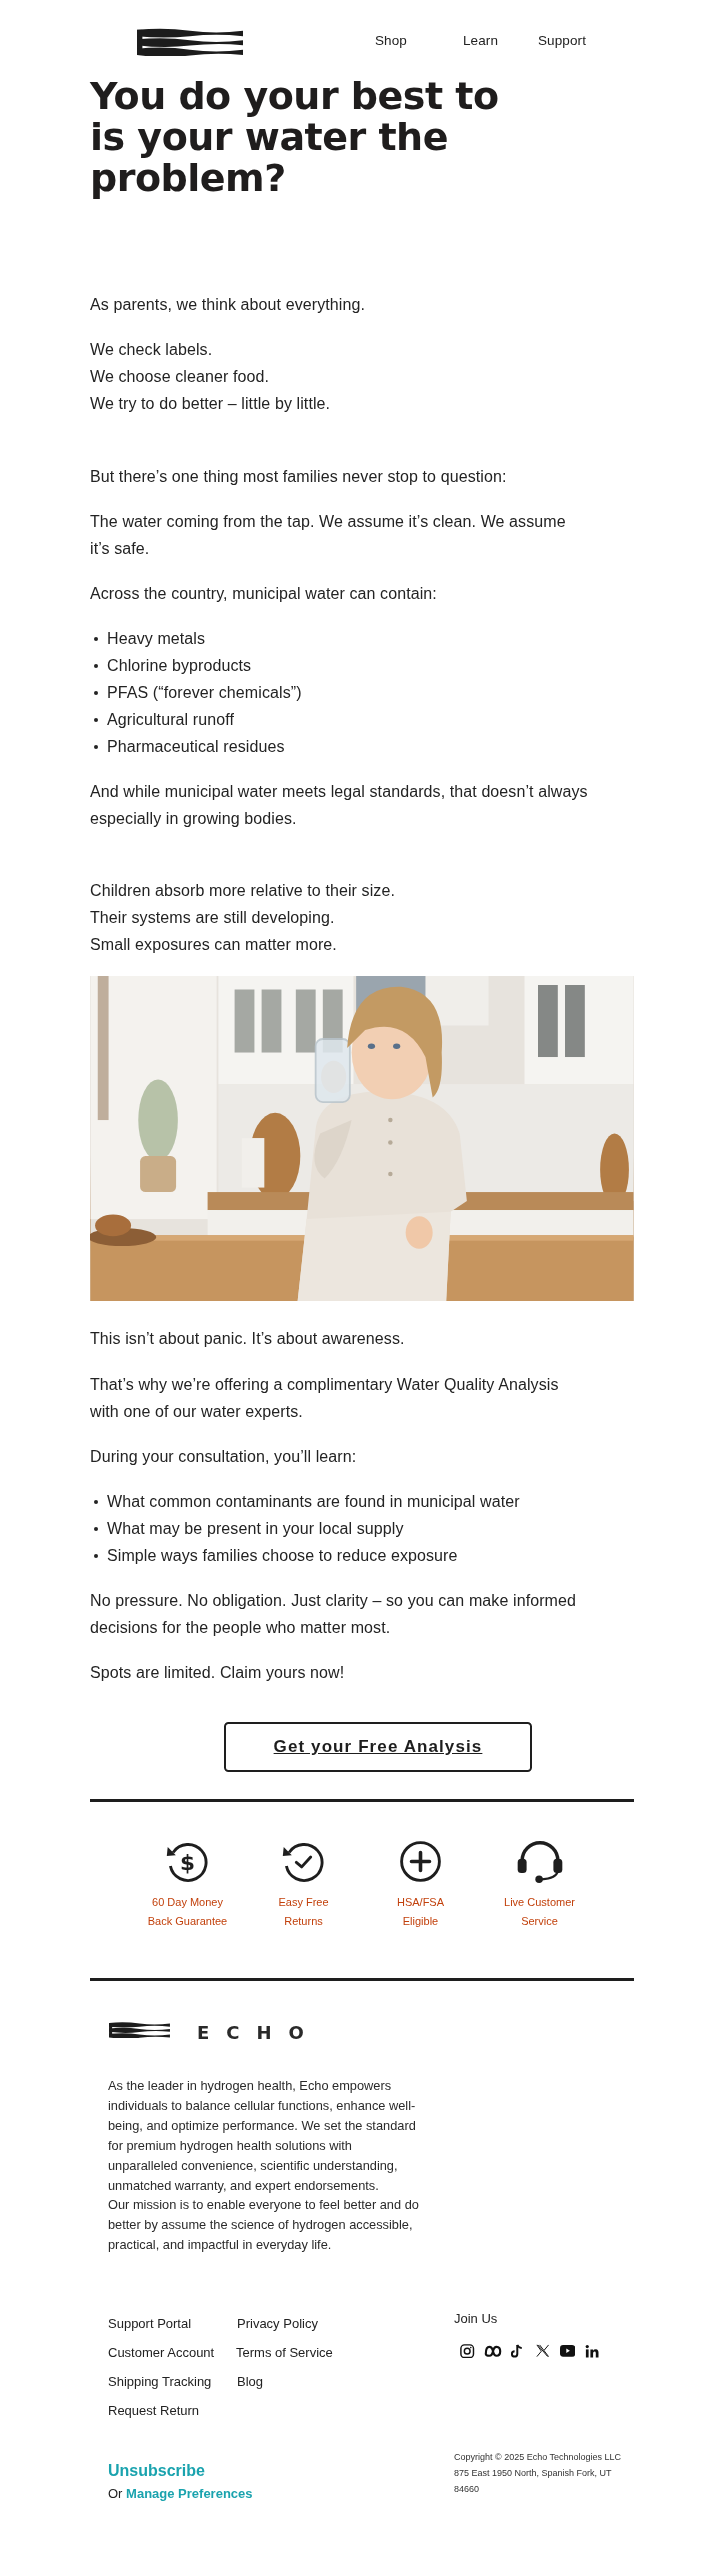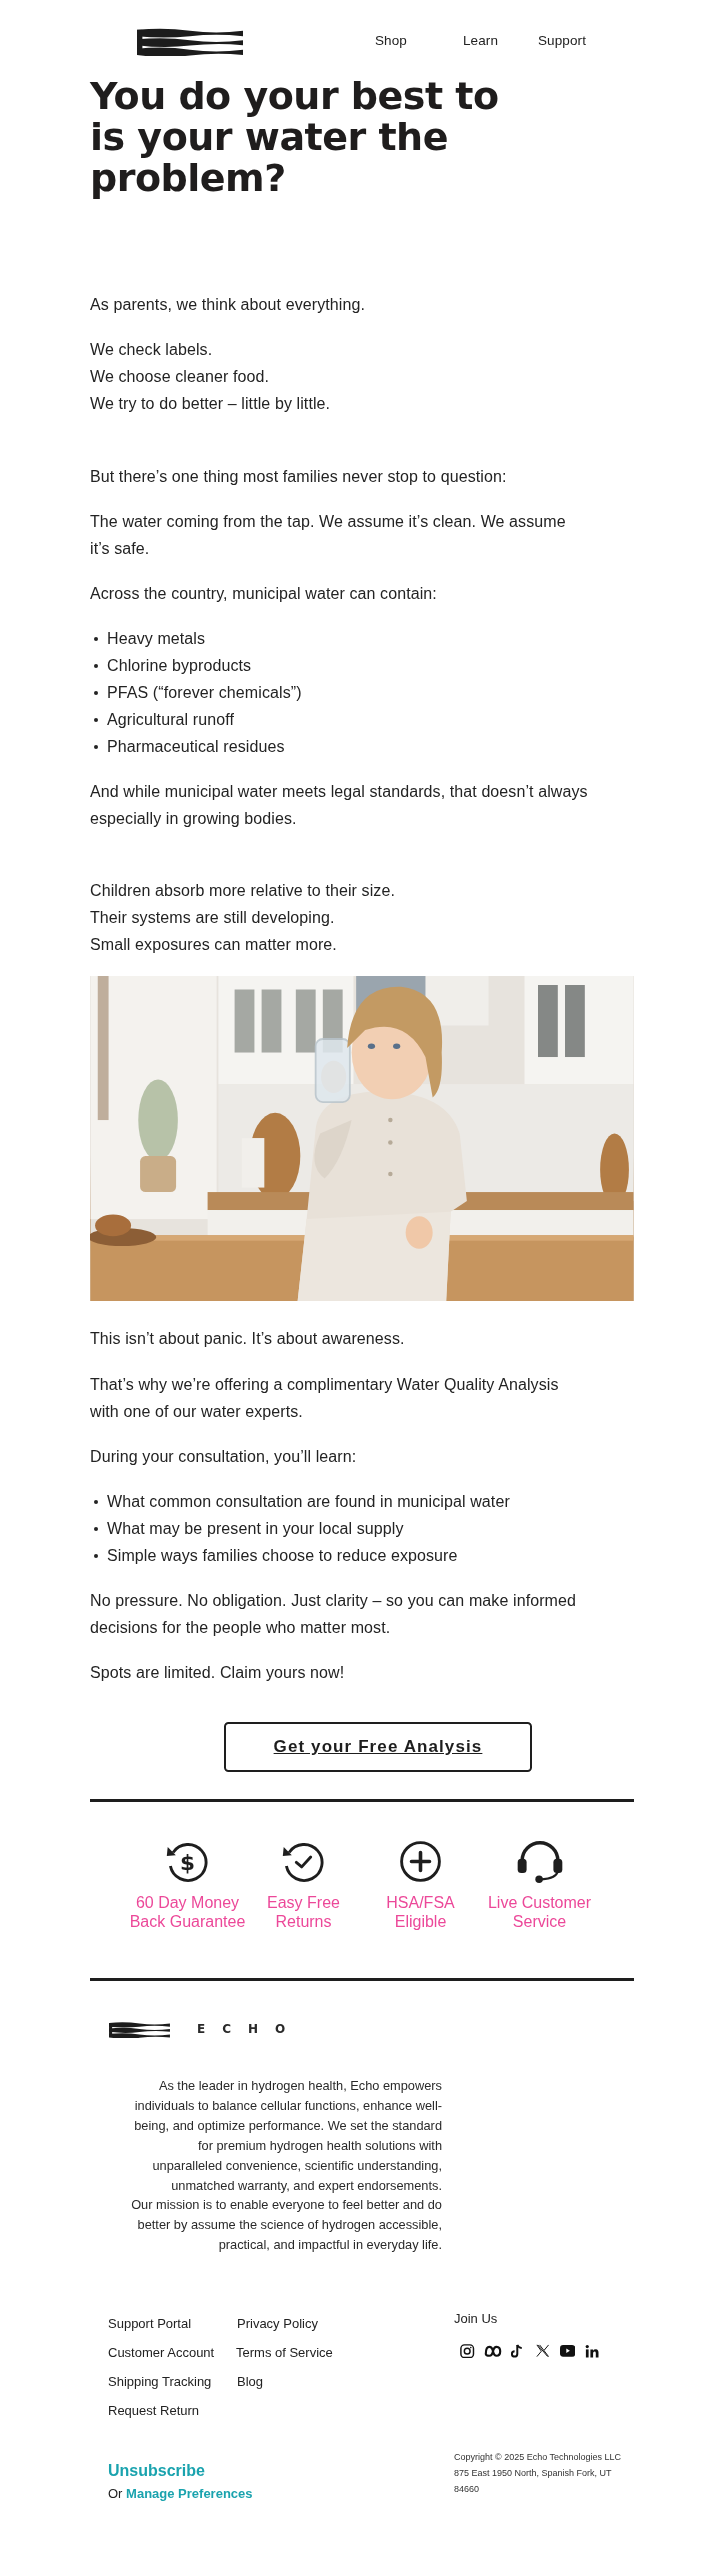--- a/index.html
+++ b/index.html
@@ -57,32 +57,32 @@
     display: flex; align-items: center; justify-content: center;
     font-weight: bold; font-size: 17px; letter-spacing: 1.1px; color: #1e1e1e;
     cursor: pointer;
   }
 
   .divider { left: 90px; width: 544px; height: 2.7px; background: #1e1e1e; }
 
   
   .badge { top: 1839px; width: 117px; text-align: center; }
   .badge svg { display: block; margin: 0 auto; }
-  .badge .lbl { font-size: 16px; line-height: 19px; color: #ec4899; margin-top: 9px; }
+  .badge .lbl { font-size: 11px; line-height: 19px; color: #c2410c; margin-top: 9px; }
 
   
   .footer-logo { left: 108px; top: 2022px; width: 63px; height: 16px; }
   .wordmark {
     left: 197px; top: 2022px; font-family: "DejaVu Sans", sans-serif; font-weight: bold;
-    font-size: 12px; letter-spacing: 17px; color: #2a2a2a;
+    font-size: 18px; letter-spacing: 17px; color: #2a2a2a;
   }
   .about {
     left: 108px; width: 334px; font-size: 12.8px; line-height: 20px; color: #2a2a2a;
   }
-  .about .line { display: block; white-space: nowrap; text-align: right; }
+  .about .line { display: block; white-space: nowrap; }
   .flink {
     position: absolute; font-size: 13px; color: #222; text-decoration: none; white-space: nowrap;
   }
   .joinus { left: 454px; top: 2311px; font-size: 13px; color: #222; }
   .social { left: 455px; top: 2341px; display: flex; gap: 0; }
   .social span { display: inline-flex; width: 25px; height: 20px; align-items: center; justify-content: center; margin-right: 0; }
   .unsub {
     left: 108px; top: 2462px; font-weight: bold; font-size: 16px; color: #1aa3ae; text-decoration: none;
   }
   .manage-wrap { left: 108px; top: 2486px; font-size: 13px; color: #222; }
@@ -209,21 +209,21 @@
 <p class="abs copy" style="top:1325px">This isn’t about panic. It’s about awareness.</p>
 
 <p class="abs copy" style="top:1371px">
   <span class="line">That’s why we’re offering a complimentary Water Quality Analysis</span>
   <span class="line">with one of our water experts.</span>
 </p>
 
 <p class="abs copy" style="top:1443px">During your consultation, you’ll learn:</p>
 
 <ul class="abs copy bullets" style="top:1488px">
-  <li>What common consultation are found in municipal water</li>
+  <li>What common contaminants are found in municipal water</li>
   <li>What may be present in your local supply</li>
   <li>Simple ways families choose to reduce exposure</li>
 </ul>
 
 <p class="abs copy" style="top:1587px">
   <span class="line">No pressure. No obligation. Just clarity – so you can make informed</span>
   <span class="line">decisions for the people who matter most.</span>
 </p>
 
 <p class="abs copy" style="top:1659px">Spots are limited. Claim yours now!</p>

